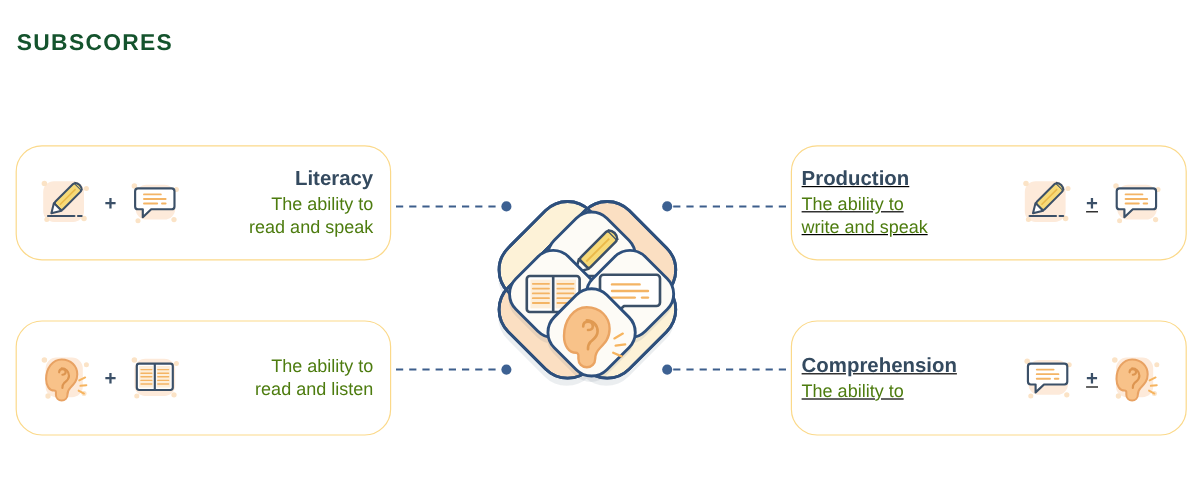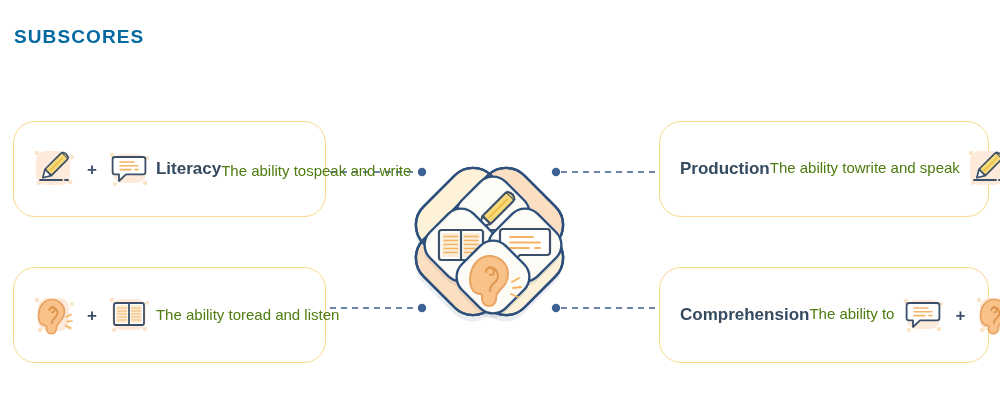--- a/index.html
+++ b/index.html
@@ -18,45 +18,45 @@
   }
 
   
   #page-title {
     position: absolute;
     left: 14px;
     top: 26px;
     font-size: 19px;
     font-weight: bold;
     letter-spacing: 1.1px;
-    color: #0369a1;
+    color: #14532d;
     white-space: nowrap;
   }
 
   
   .card {
     position: absolute;
     box-sizing: border-box;
     border: 1.6px solid #fbd98a;
     border-radius: 22px;
     background: #ffffff;
     display: flex;
     align-items: center;
   }
   .card-left  { left: 13px;  width: 313px; height: 96px; }
   .card-right { right: 11px; width: 330px; height: 96px; }
   .card-top    { top: 121px; }
   .card-bottom { top: 267px; }
 
   .card-left  { padding: 0 14px 0 18px; }
-  .card-right { padding: 0 18px 0 20px; }
+  .card-right { padding: 0 18px 0 8px; text-decoration: underline; }
 
   .card-text {
     display: flex;
-    flex-direction: row;
+    flex-direction: column;
     justify-content: center;
     line-height: 1.28;
   }
   .card-left .card-text  { text-align: right; align-items: flex-end; flex: 1; }
   .card-right .card-text { text-align: left;  align-items: flex-start; flex: 1; }
 
   .card-title {
     font-size: 17px;
     font-weight: bold;
     color: #344a5f;
@@ -276,21 +276,21 @@
           <line x1="-9" y1="-0.2" x2="9" y2="-0.2"></line>
           <line x1="-9" y1="3.6" x2="2" y2="3.6"></line>
           <line x1="6" y1="3.6" x2="9" y2="3.6"></line>
         </g>
       </g>
     </svg>
   </div>
   <div class="card-text">
     <div class="card-title">Literacy</div>
     <div class="card-desc">The ability to</div>
-    <div class="card-desc">speak and write</div>
+    <div class="card-desc">read and speak</div>
   </div>
 </div>
 
 <div class="card card-left card-bottom">
   <div class="icon-pair">
     <svg class="cardicon" viewBox="0 0 46 46">
       <rect x="6" y="6" width="31" height="33" rx="9" fill="#fdeada"></rect>
       <g fill="#fbe3c6">
         <circle cx="5" cy="8" r="2.3"></circle>
         <circle cx="40" cy="12" r="2.1"></circle>

